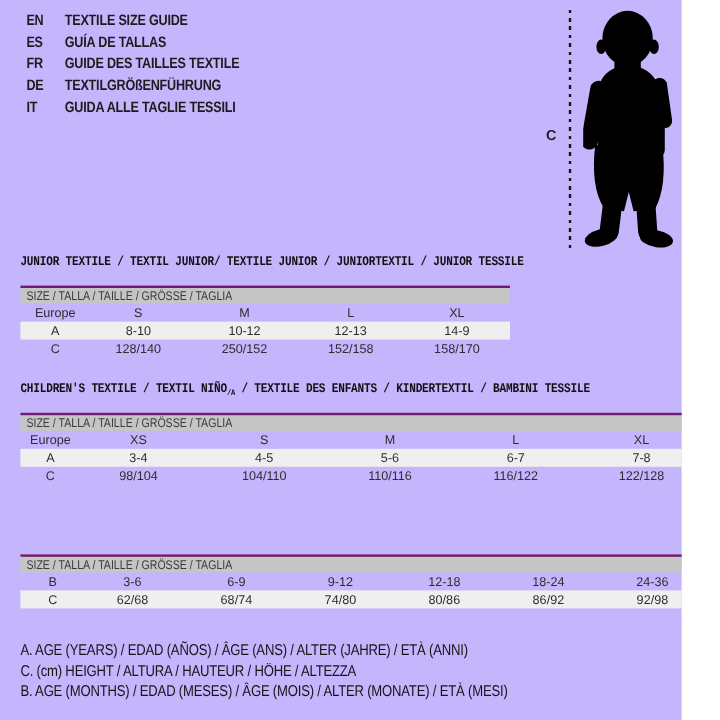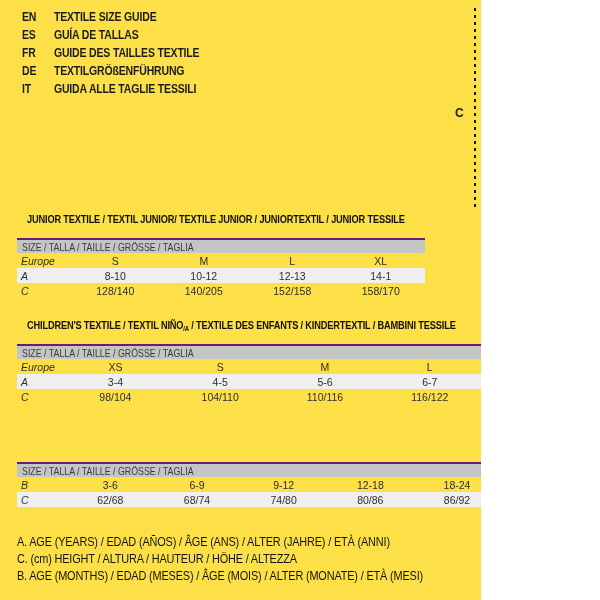--- a/index.html
+++ b/index.html
@@ -1,40 +1,40 @@
 <!DOCTYPE html>
 <html><head>
 <meta charset="utf-8">
 <style>
   html,body{margin:0;padding:0;background:#fff;}
   .canvas{
-    position:relative;width:481px;height:600px;background:#fde047;overflow:hidden;
+    position:relative;width:568px;height:600px;background:#c4b5fd;overflow:hidden;
     font-family:"Liberation Sans",sans-serif;color:#1c1c1c;
   }
   .condensed{transform:scaleX(0.84);transform-origin:0 50%;white-space:nowrap;display:inline-block;}
   
   .lang-list{position:absolute;left:22px;top:8px;}
   .lang-row{display:flex;height:18px;align-items:center;font-weight:bold;font-size:12.5px;letter-spacing:-0.2px;}
   .lang-code{width:38px;flex:0 0 38px;}
   
   .vline{position:absolute;left:474px;top:8px;width:2px;height:200px;
     background:repeating-linear-gradient(to bottom,#161616 0 3px,transparent 3px 7px);}
   .c-label{position:absolute;left:455px;top:106px;font-weight:bold;font-size:12px;}
   .baby-svg{position:absolute;left:486px;top:5px;}
   
-  .section-title{position:absolute;left:27px;font-weight:bold;font-size:11px;letter-spacing:-0.2px;color:#111;}
+  .section-title{position:absolute;left:17px;font-weight:bold;font-size:11px;letter-spacing:-0.2px;color:#111;font-family:Liberation Mono, monospace;}
   .section-title sub,.sub-part{font-size:7px;vertical-align:-2px;}
   .tbl{position:absolute;left:17px;}
   .size-bar{height:15px;line-height:15px;background:#c5c5c5;border-top:2px solid #701a75;
     padding-left:5px;font-size:10.5px;color:#3a3a3a;box-sizing:border-box;}
   .size-bar .condensed{transform-origin:0 50%;}
   .trow{display:grid;height:15px;align-items:center;font-size:10.5px;color:#2e2e2e;}
   .trow.alt{background:#efefef;}
   .cell{text-align:center;}
-  .cell.rowlabel{text-align:left;padding-left:4px;font-style:italic;}
+  .cell.rowlabel{text-align:center;padding-left:4px;}
   .junior-grid{grid-template-columns:54px repeat(4,1fr);}
   .children-grid{grid-template-columns:46px repeat(5,1fr);}
   .babies-grid{grid-template-columns:50px repeat(6,1fr);}
   .w-junior{width:408px;}
   .w-full{width:570px;}
   
   .footnotes{position:absolute;left:17px;top:534px;}
   .fn-line{height:17px;font-weight:normal;font-size:13px;letter-spacing:-0.2px;color:#151515;}
   .title2{line-height:15px;}
 </style>
@@ -98,26 +98,26 @@
       <span class="cell">S</span>
       <span class="cell">M</span>
       <span class="cell">L</span>
       <span class="cell">XL</span>
     </div>
     <div class="trow junior-grid alt">
       <span class="cell rowlabel">A</span>
       <span class="cell">8-10</span>
       <span class="cell">10-12</span>
       <span class="cell">12-13</span>
-      <span class="cell">14-1</span>
+      <span class="cell">14-9</span>
     </div>
     <div class="trow junior-grid">
       <span class="cell rowlabel">C</span>
       <span class="cell">128/140</span>
-      <span class="cell">140/205</span>
+      <span class="cell">250/152</span>
       <span class="cell">152/158</span>
       <span class="cell">158/170</span>
     </div>
   </div>
 
   <div class="section-title" style="top:319px;">
     <span class="condensed"><span>CHILDREN'S TEXTILE / TEXTIL NIÑO</span><span class="sub-part">/A</span><span> / TEXTILE DES ENFANTS / KINDERTEXTIL / BAMBINI TESSILE</span></span>
   </div>
   <div class="tbl w-full" style="top:344px;">
     <div class="size-bar">

